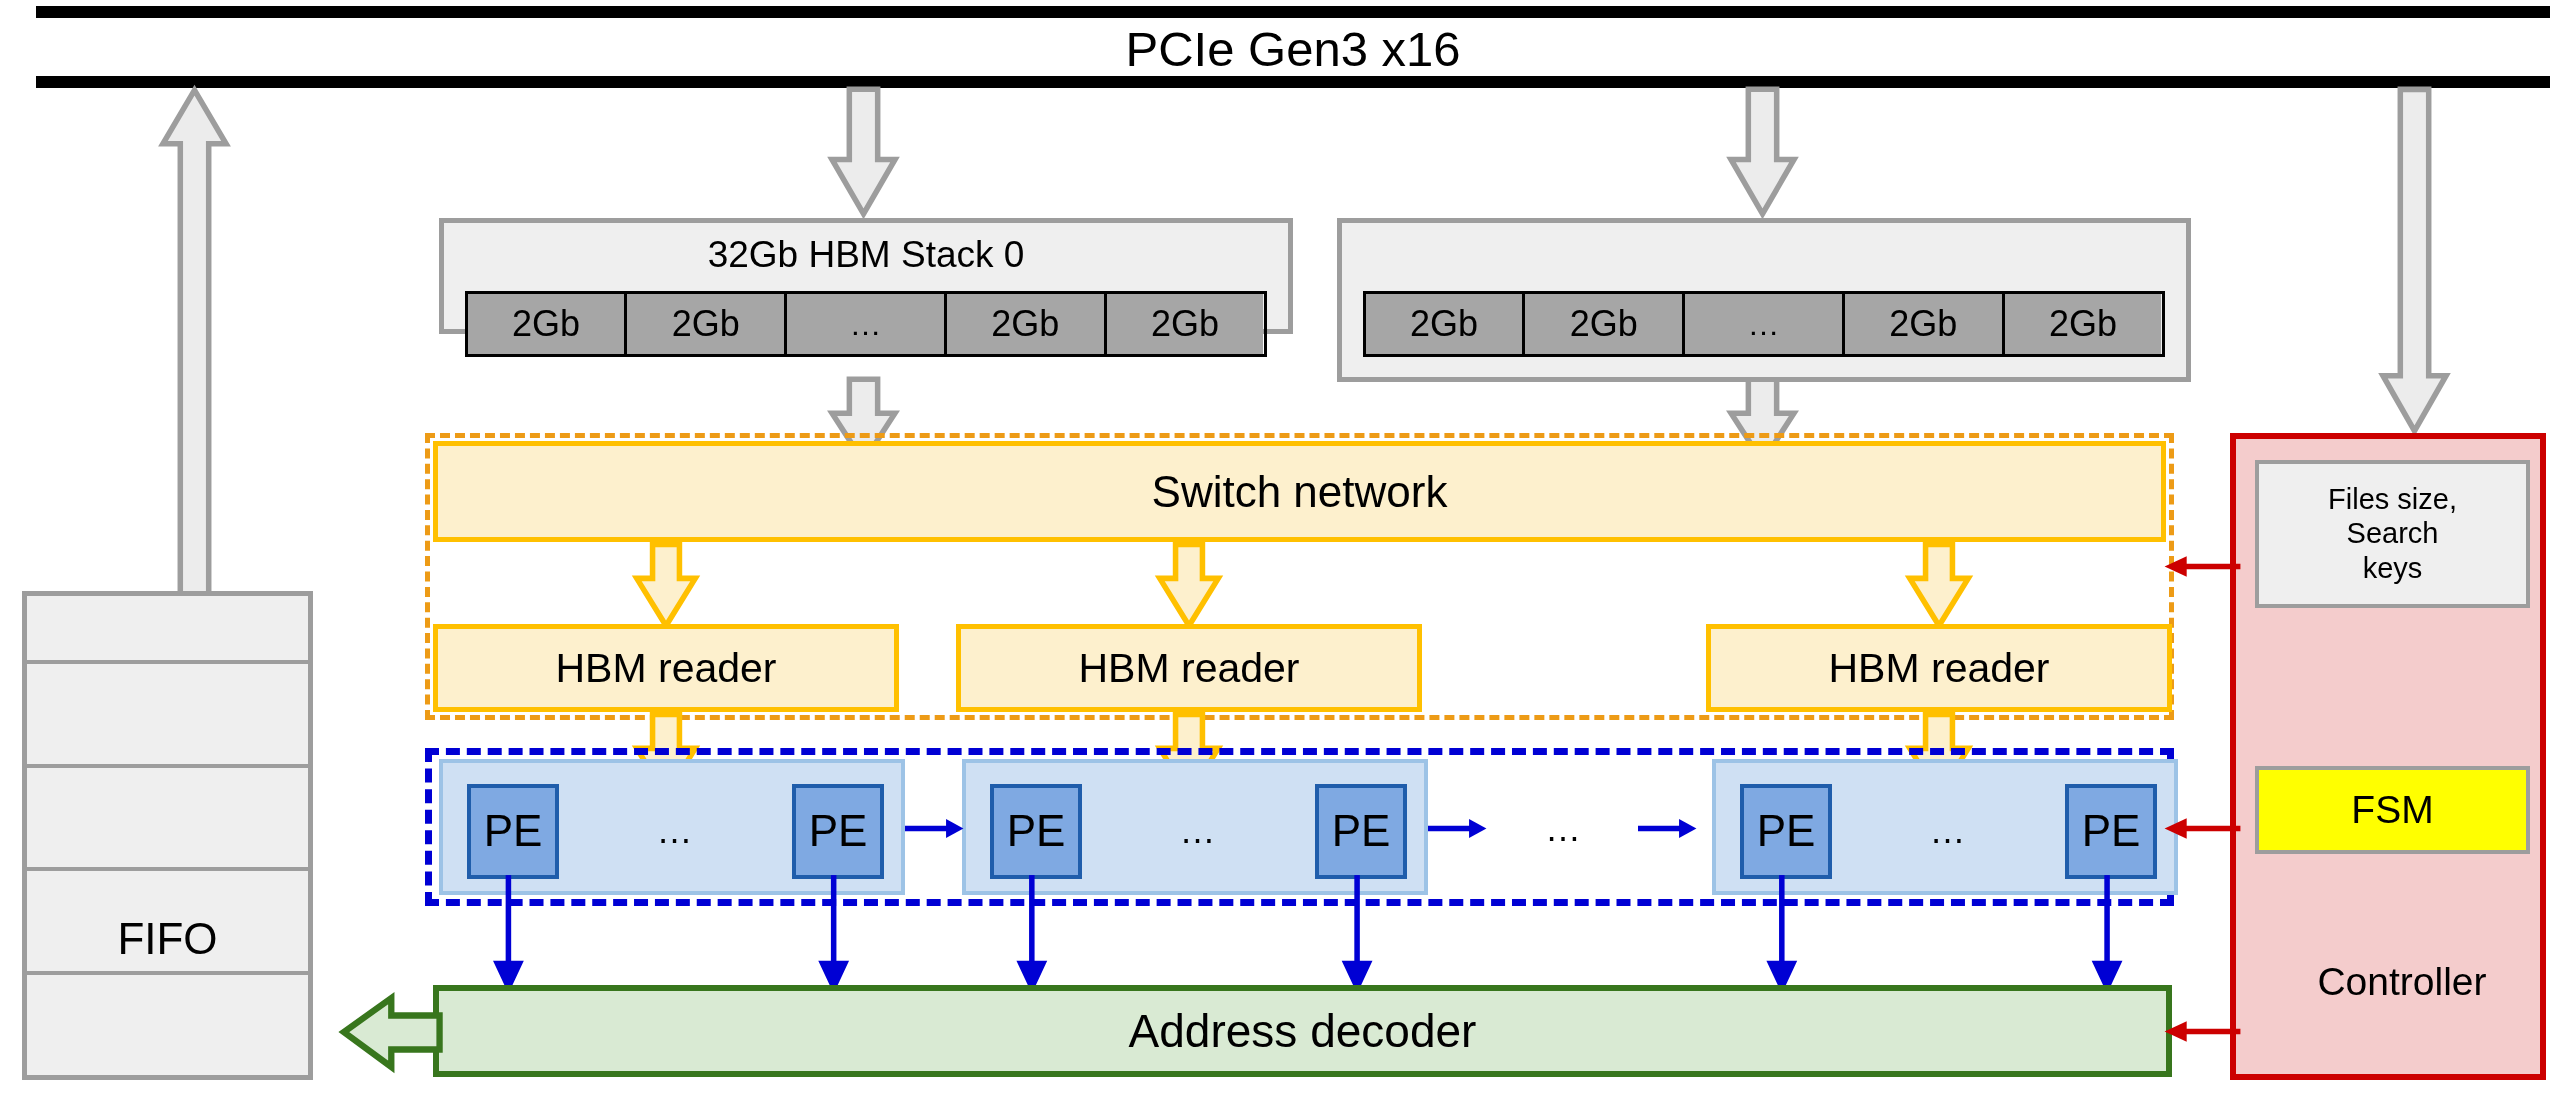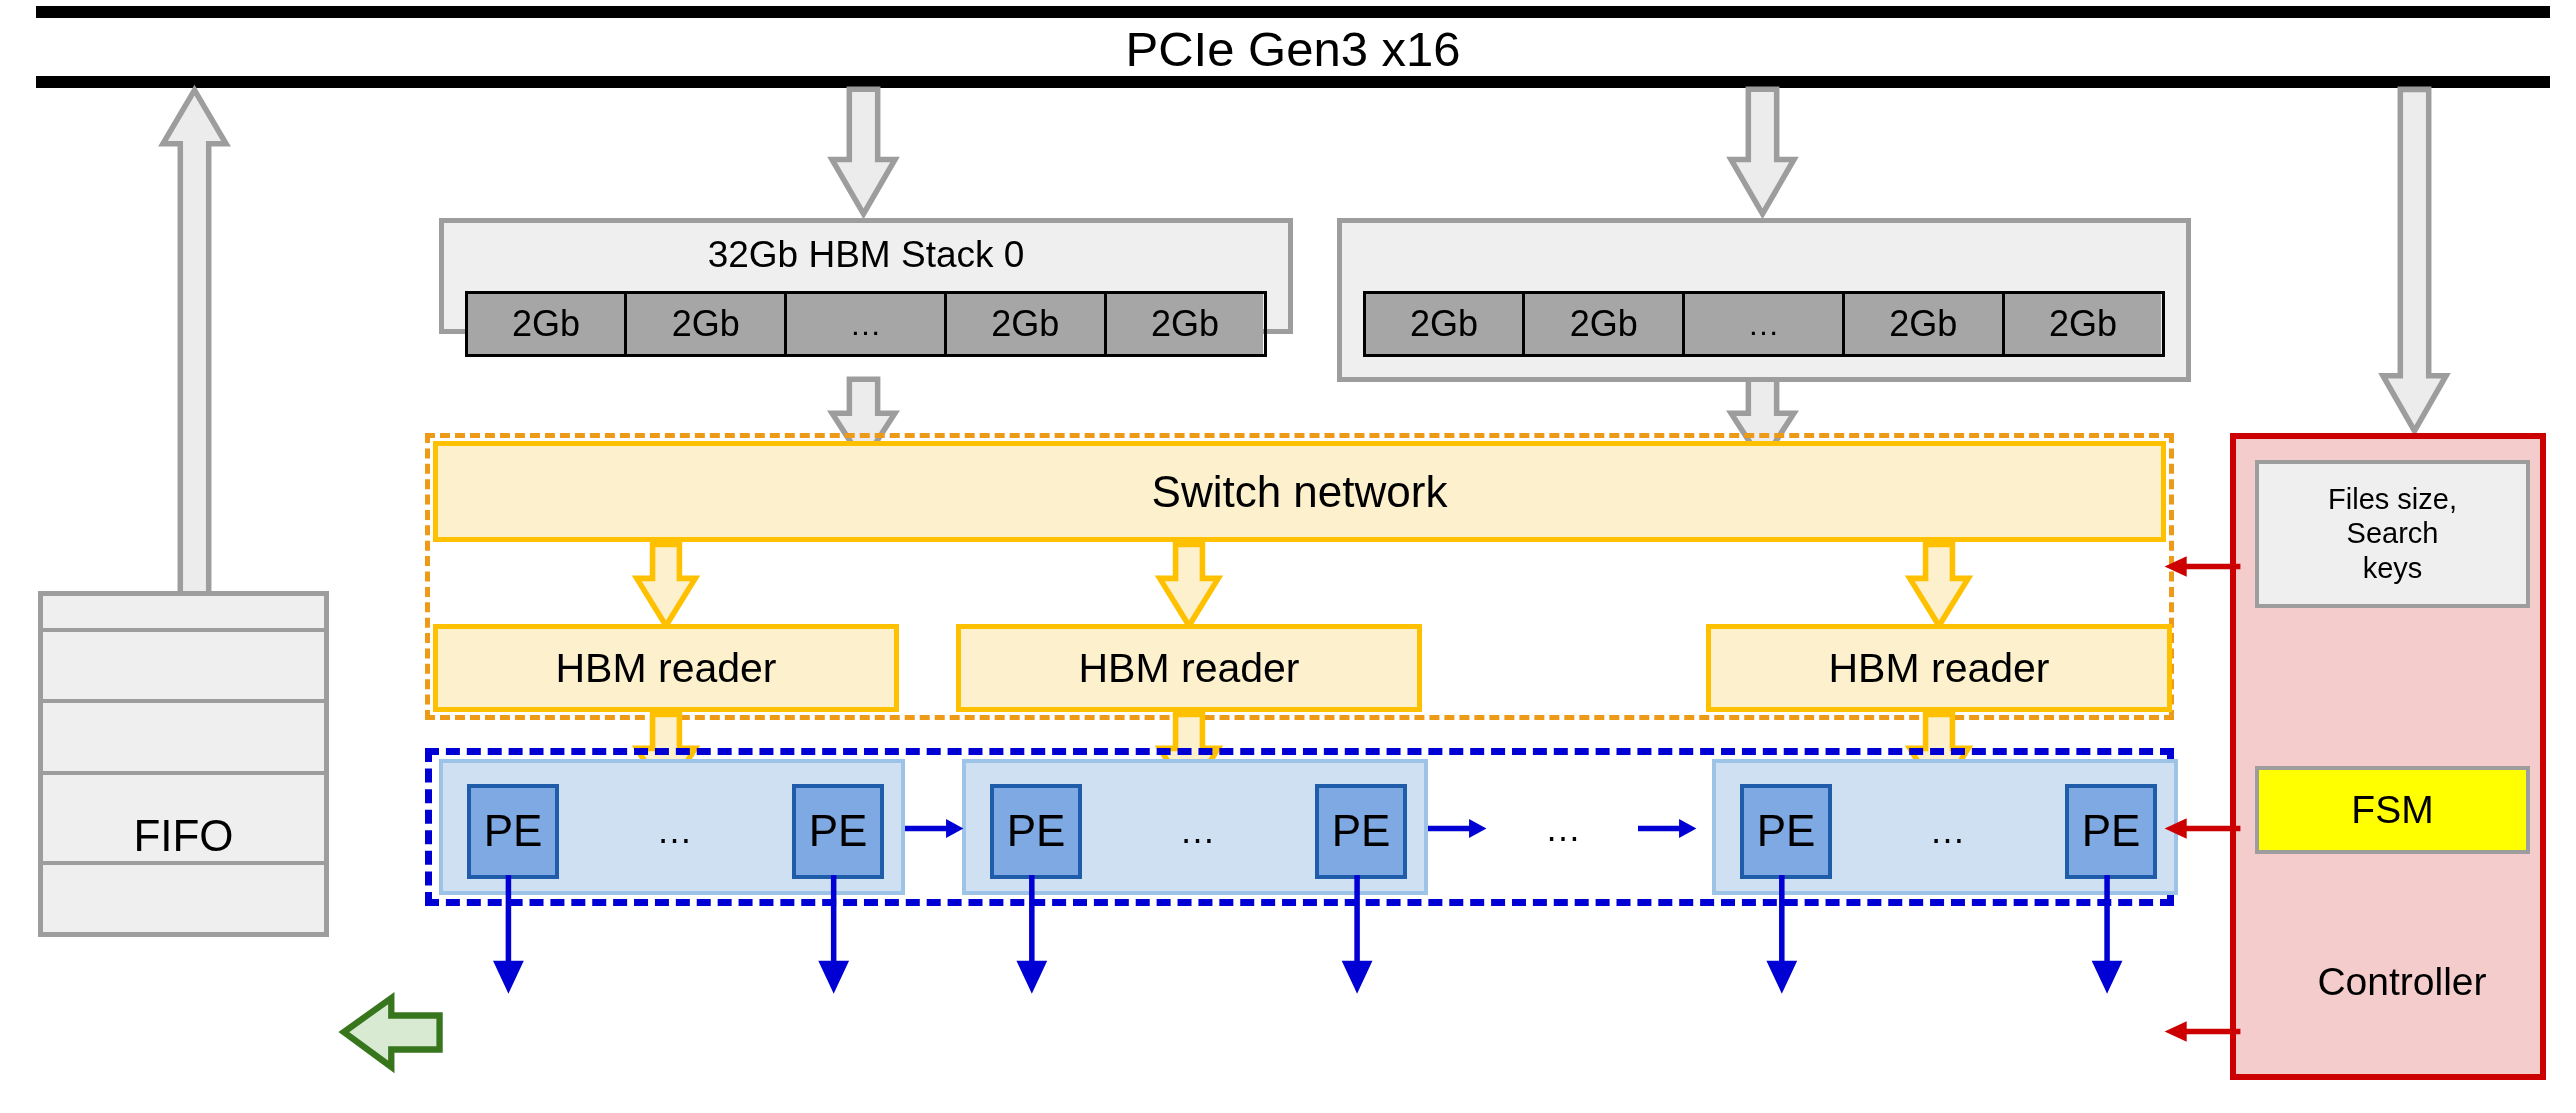--- a/index.html
+++ b/index.html
@@ -343,28 +343,29 @@
         <line x1="1719" y1="0" x2="1719" y2="122"></line>
         <polygon points="1719,142 1705,112 1733,112"></polygon>
         <line x1="2257" y1="0" x2="2257" y2="122"></line>
         <polygon points="2257,142 2243,112 2271,112"></polygon>
         <line x1="2669" y1="0" x2="2669" y2="122"></line>
         <polygon points="2669,142 2655,112 2683,112"></polygon>
       </g>
     </svg>
   </div>
 
+  <div class="abs addr-dec" style="left:433px; top:985px; width:1739px; height:92px;">Address decoder</div>
 
   <div class="abs garrow" style="left:339px; top:987px; width:103px; height:91px;">
     <svg width="103" height="91" viewBox="0 0 130 115">
       <polygon points="6,57 66,14 66,36 127,36 127,79 66,79 66,101" fill="#d9ead3" stroke="#38761d" stroke-width="8"></polygon>
     </svg>
   </div>
 
-  <div class="abs fifo-wrap" style="left:38px; top:591px; width:291px; height:346px;gap:36px;">
+  <div class="abs fifo-wrap" style="left:22px; top:591px; width:291px; height:489px;gap:36px;">
     <div class="fifo-cell"></div>
     <div class="fifo-cell"></div>
     <div class="fifo-cell"></div>
     <div class="fifo-cell">FIFO</div>
     <div class="fifo-cell"></div>
   </div>
 
   <div class="abs controller" style="left:2230px; top:433px; width:316px; height:647px;">
     <div class="abs ctrl-keys" style="left:19px; top:20.5px; width:275px; height:148px;">
       <div>

